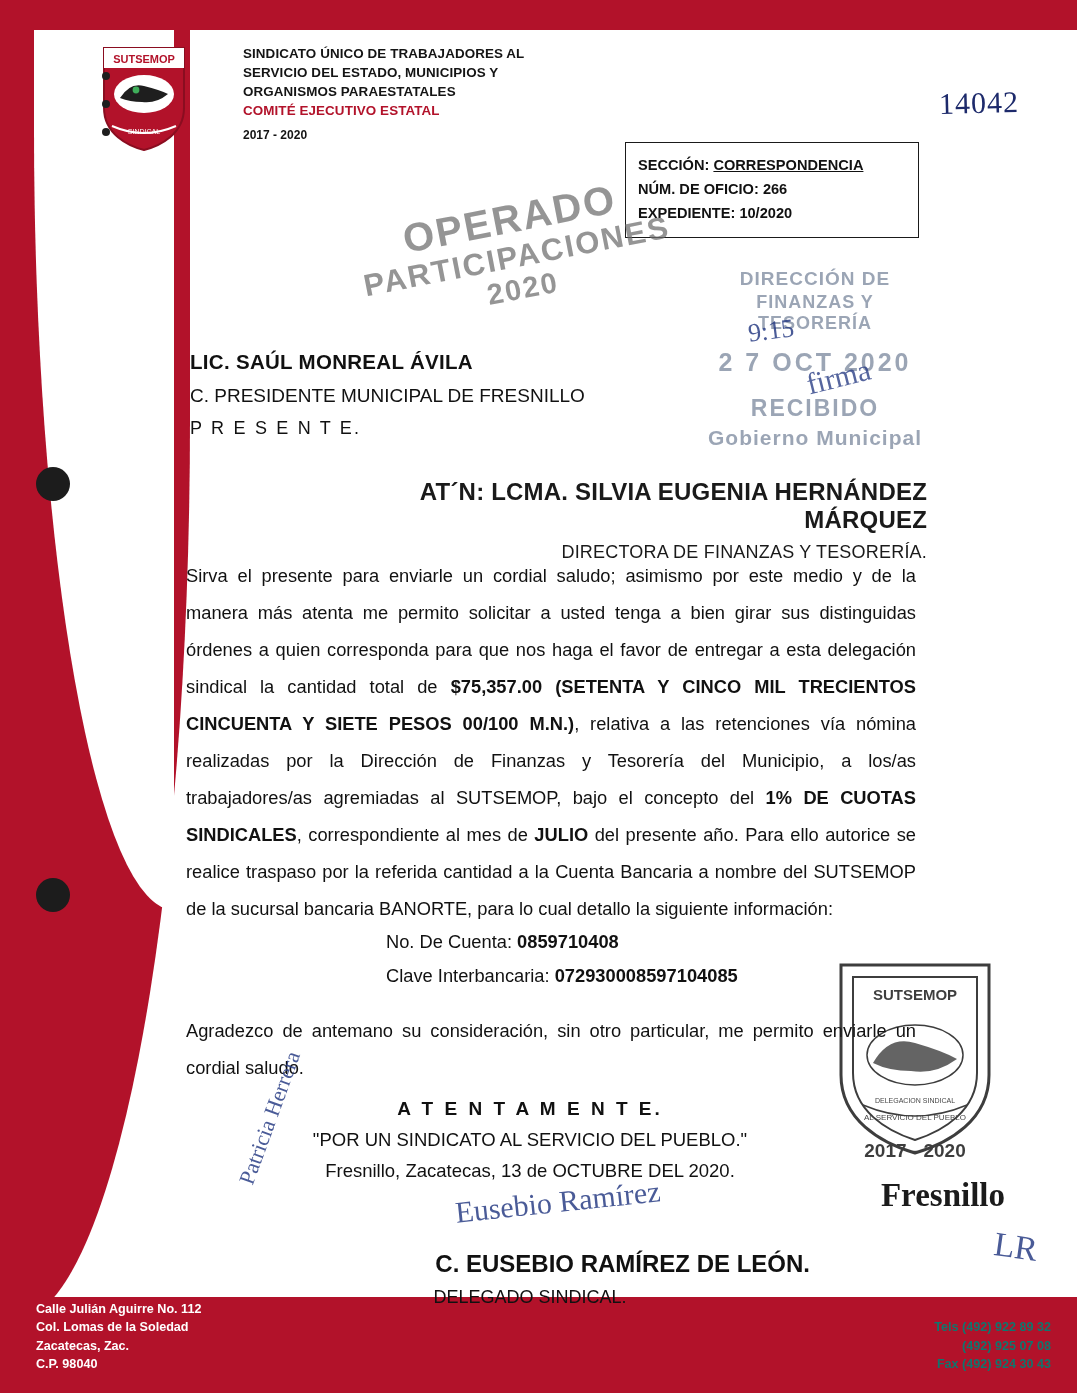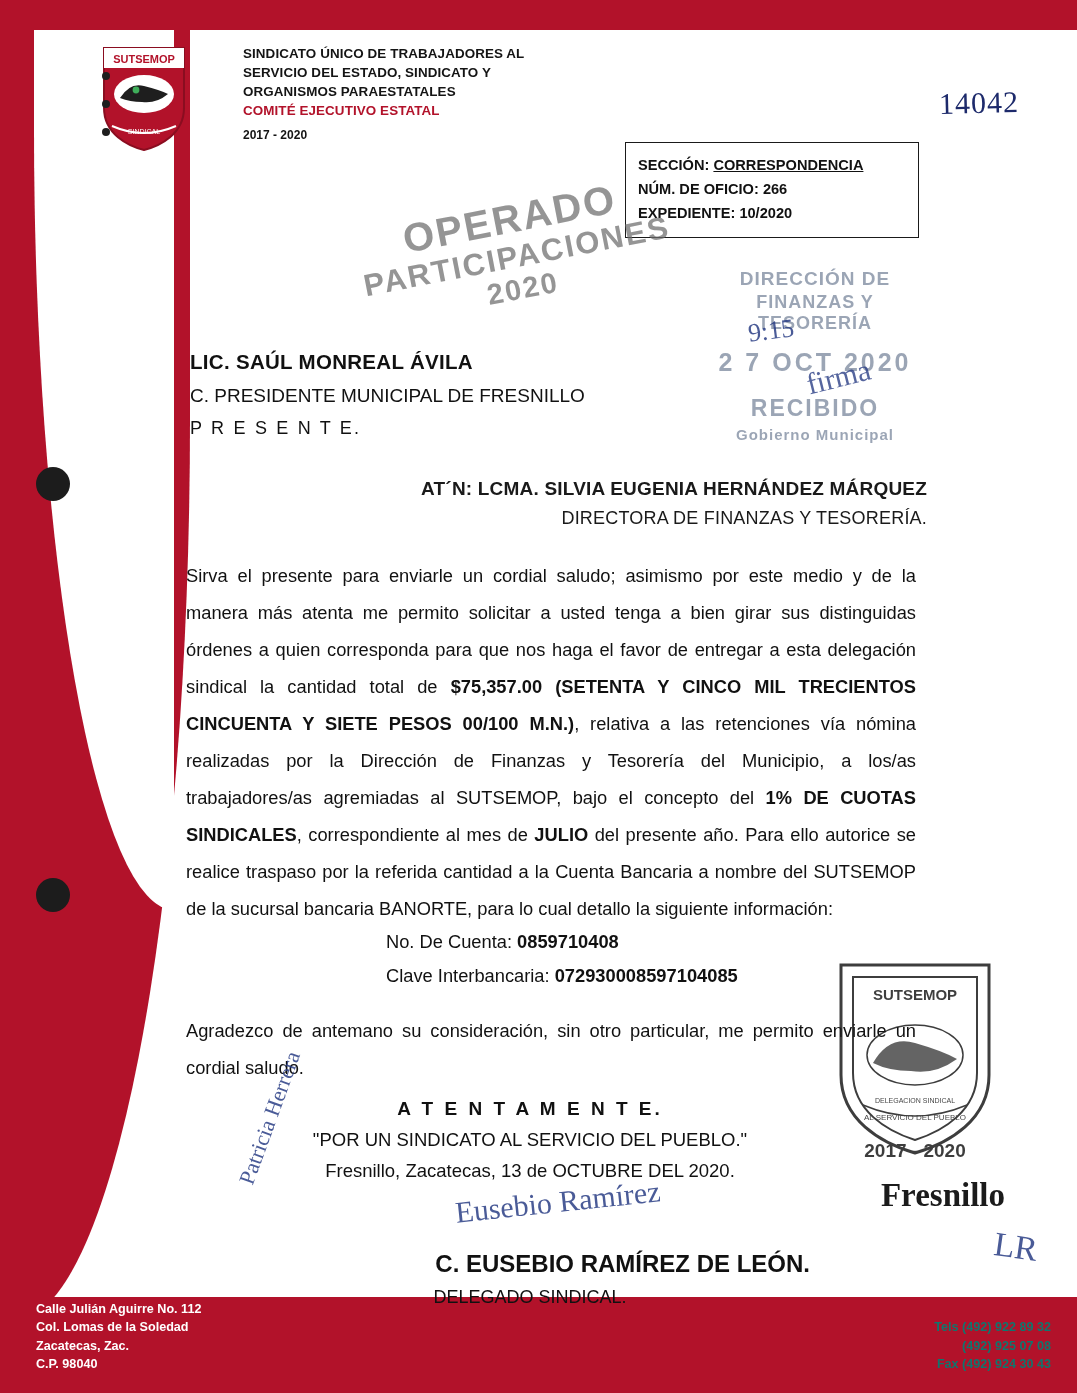--- a/index.html
+++ b/index.html
@@ -160,21 +160,21 @@
     color: #4b5d7a;
     opacity: .55;
     text-align: center;
     font-weight: 700;
     pointer-events: none;
   }
   .stamp-recv .r1 { font-size: 19px; letter-spacing: 1px; }
   .stamp-recv .r2 { font-size: 18px; letter-spacing: 1px; margin-top: 2px;}
   .stamp-recv .r3 { font-size: 23px; letter-spacing: 2px; margin-top: 18px;}
   .stamp-recv .r4 { font-size: 25px; letter-spacing: 3px; margin-top: 14px;}
-  .stamp-recv .r5 { font-size: 15px; letter-spacing: 1px; margin-top: 4px;}
+  .stamp-recv .r5 { font-size: 21px; letter-spacing: 1px; margin-top: 4px;}
   .handwrite-date {
     position: absolute;
     left: 748px;
     top: 316px;
     font-family: "Liberation Serif", serif;
     font-size: 26px;
     color: #2b3f86;
     transform: rotate(-7deg);
     opacity: .85;
   }
@@ -215,21 +215,21 @@
   }
 
   .attn {
     position: absolute;
     right: 150px;
     top: 478px;
     text-align: right;
     width: 620px;
   }
   .attn .l1 {
-    font-size: 19px;
+    font-size: 24px;
     font-weight: 700;
     letter-spacing: .2px;
   }
   .attn .l2 {
     font-size: 18px;
     margin-top: 8px;
     letter-spacing: .2px;
   }
 
   
@@ -405,21 +405,21 @@
       <path d="M14 84 Q46 98 78 84" fill="none" stroke="#ffffff" stroke-width="2"></path>
       <text x="46" y="92" font-family="Liberation Sans, sans-serif" font-size="7" text-anchor="middle" fill="#ffffff">SINDICAL</text>
       <circle cx="8" cy="34" r="4" fill="#1e1e1e"></circle>
       <circle cx="8" cy="62" r="4" fill="#1e1e1e"></circle>
       <circle cx="8" cy="90" r="4" fill="#1e1e1e"></circle>
     </svg>
   </div>
 
   <div class="org-block">
     <div class="org-line">SINDICATO ÚNICO DE TRABAJADORES AL</div>
-    <div class="org-line">SERVICIO DEL ESTADO, SINDICATO Y</div>
+    <div class="org-line">SERVICIO DEL ESTADO, MUNICIPIOS Y</div>
     <div class="org-line">ORGANISMOS PARAESTATALES</div>
     <div class="org-line accent">COMITÉ EJECUTIVO ESTATAL</div>
     <div class="org-years">2017 - 2020</div>
   </div>
 
   <div class="doc-number">14042</div>
 
   <div class="section-box">
     <div>
       <span>SECCIÓN:</span>

